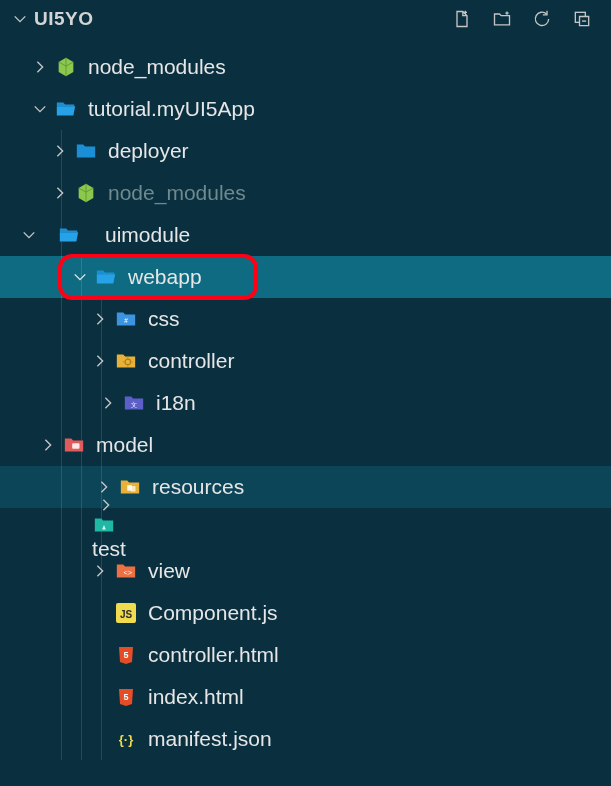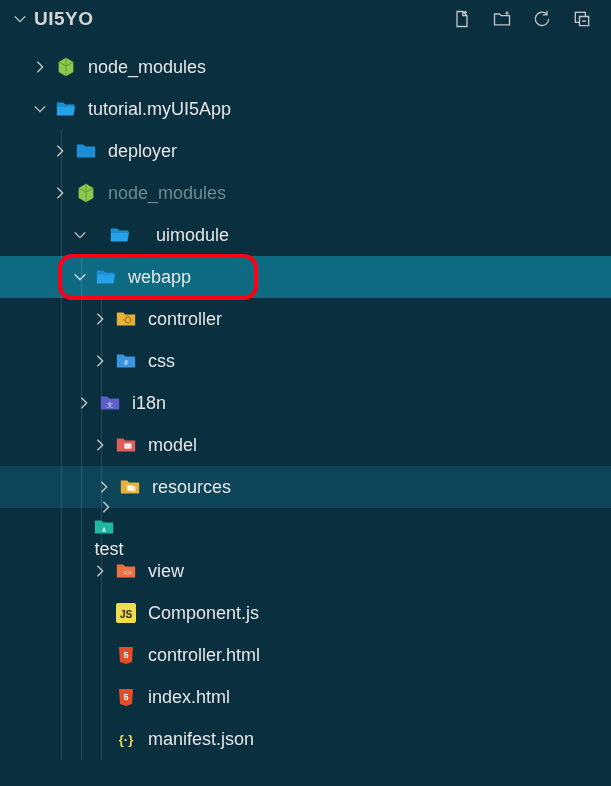--- a/index.html
+++ b/index.html
@@ -93,21 +93,21 @@
     .folder-icon, .file-icon {
       width: 24px;
       height: 24px;
       display: inline-flex;
       align-items: center;
       justify-content: center;
       margin-right: 10px;
     }
     .label {
       color: #e6e6e6;
-      font-size: 18px;
+      font-size: 21px;
     }
     .label.dim {
       color: #6e8a8f;
     }
     .highlight-box {
       position: absolute;
       border: 4px solid #ff0015;
       border-radius: 14px;
       pointer-events: none;
       z-index: 5;
@@ -230,21 +230,21 @@
       </span>
       <span class="label dim">node_modules</span>
     </div>
   </div>
 
   <div class="row">
     <div class="indent-guides">
         <div class="guide blank" style="width:42px;"></div>
         <div class="guide"></div>
       </div>
-    <div class="row-content" style="padding-left:72px;gap:14px;">
+    <div class="row-content" style="padding-left:21px;gap:14px;">
       <span class="chevron">
         <svg width="14" height="14" viewBox="0 0 16 16">
             <path d="M2 5 L8 11 L14 5" stroke="#c5c5c5" stroke-width="1.6" fill="none"></path>
           </svg>
       </span>
       <span class="folder-icon">
         <svg width="22" height="20" viewBox="0 0 24 20">
             <path d="M2 3 H9 L11 5 H21 V7 H2 Z" fill="#1a8fd6"></path>
             <path d="M2 7 H22 L20 17 H2 Z" fill="#26a3e8"></path>
           </svg>
@@ -284,60 +284,60 @@
         <div class="guide"></div>
       </div>
     <div class="row-content" style="padding-left:92px;">
       <span class="chevron">
         <svg width="14" height="14" viewBox="0 0 16 16">
             <path d="M5 2 L11 8 L5 14" stroke="#c5c5c5" stroke-width="1.6" fill="none"></path>
           </svg>
       </span>
       <span class="folder-icon">
         <svg width="22" height="18" viewBox="0 0 24 18">
+            <path d="M2 2 H9 L11 4 H22 V16 H2 Z" fill="#3d94e0"></path>
+            <text x="12" y="13" font-size="7" fill="#fff" text-anchor="middle" font-family="Arial">#</text>
+          </svg>
+      </span>
+      <span class="label">css</span>
+    </div>
+  </div>
+
+  <div class="row">
+    <div class="indent-guides">
+        <div class="guide blank" style="width:42px;"></div>
+        <div class="guide"></div>
+        <div class="guide"></div>
+        <div class="guide"></div>
+      </div>
+    <div class="row-content" style="padding-left:92px;">
+      <span class="chevron">
+        <svg width="14" height="14" viewBox="0 0 16 16">
+            <path d="M5 2 L11 8 L5 14" stroke="#c5c5c5" stroke-width="1.6" fill="none"></path>
+          </svg>
+      </span>
+      <span class="folder-icon">
+        <svg width="22" height="18" viewBox="0 0 24 18">
             <path d="M2 2 H9 L11 4 H22 V16 H2 Z" fill="#e8b23a"></path>
             <circle cx="14" cy="10" r="3" fill="none" stroke="#b07d12" stroke-width="1.2"></circle>
             <path d="M14 6 V5 M14 15 V14 M10 10 H9 M19 10 H18" stroke="#b07d12" stroke-width="1.2"></path>
           </svg>
       </span>
       <span class="label">controller</span>
     </div>
   </div>
 
   <div class="row">
     <div class="indent-guides">
         <div class="guide blank" style="width:42px;"></div>
         <div class="guide"></div>
         <div class="guide"></div>
         <div class="guide"></div>
       </div>
-    <div class="row-content" style="padding-left:92px;">
-      <span class="chevron">
-        <svg width="14" height="14" viewBox="0 0 16 16">
-            <path d="M5 2 L11 8 L5 14" stroke="#c5c5c5" stroke-width="1.6" fill="none"></path>
-          </svg>
-      </span>
-      <span class="folder-icon">
-        <svg width="22" height="18" viewBox="0 0 24 18">
-            <path d="M2 2 H9 L11 4 H22 V16 H2 Z" fill="#3d94e0"></path>
-            <text x="12" y="13" font-size="7" fill="#fff" text-anchor="middle" font-family="Arial">#</text>
-          </svg>
-      </span>
-      <span class="label">css</span>
-    </div>
-  </div>
-
-  <div class="row">
-    <div class="indent-guides">
-        <div class="guide blank" style="width:42px;"></div>
-        <div class="guide"></div>
-        <div class="guide"></div>
-        <div class="guide"></div>
-      </div>
-    <div class="row-content" style="padding-left:76px;">
+    <div class="row-content" style="padding-left:100px;">
       <span class="chevron">
         <svg width="14" height="14" viewBox="0 0 16 16">
             <path d="M5 2 L11 8 L5 14" stroke="#c5c5c5" stroke-width="1.6" fill="none"></path>
           </svg>
       </span>
       <span class="folder-icon">
         <svg width="22" height="18" viewBox="0 0 24 18">
             <path d="M2 2 H9 L11 4 H22 V16 H2 Z" fill="#5b5fc7"></path>
             <text x="12" y="13" font-size="7" fill="#fff" text-anchor="middle" font-family="Arial">文</text>
           </svg>
@@ -346,21 +346,21 @@
     </div>
   </div>
 
   <div class="row">
     <div class="indent-guides">
         <div class="guide blank" style="width:42px;"></div>
         <div class="guide"></div>
         <div class="guide"></div>
         <div class="guide"></div>
       </div>
-    <div class="row-content" style="padding-left:92px;justify-content:flex-end;">
+    <div class="row-content" style="padding-left:40px;justify-content:flex-end;">
       <span class="chevron">
         <svg width="14" height="14" viewBox="0 0 16 16">
             <path d="M5 2 L11 8 L5 14" stroke="#c5c5c5" stroke-width="1.6" fill="none"></path>
           </svg>
       </span>
       <span class="folder-icon">
         <svg width="22" height="18" viewBox="0 0 24 18">
             <path d="M2 2 H9 L11 4 H22 V16 H2 Z" fill="#e05c5c"></path>
             <rect x="10" y="7" width="8" height="6" fill="#fff" opacity="0.85" rx="1"></rect>
           </svg>

